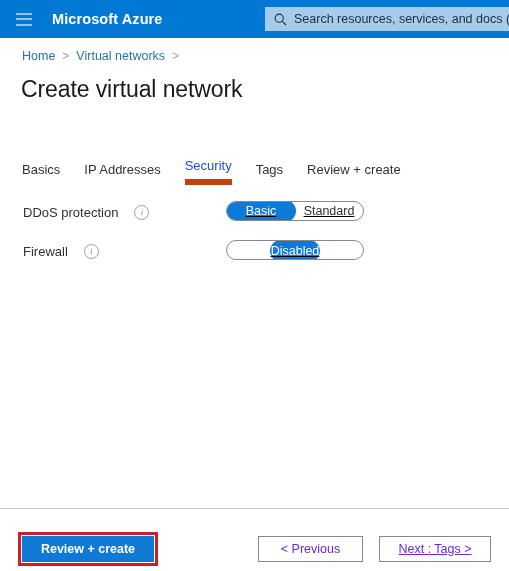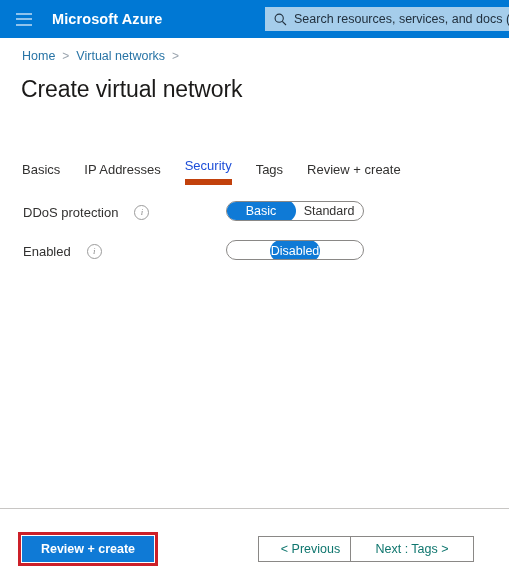--- a/index.html
+++ b/index.html
@@ -170,20 +170,21 @@
   .pill-toggle {
     position: absolute;
     height: 20px;
     border: 1px solid #8a8886;
     border-radius: 11px;
     display: flex;
     align-items: center;
     box-sizing: border-box;
     background: #ffffff;
     overflow: hidden;
+    text-decoration: underline;
   }
   .pill-ddos {
     left: 226px;
     top: 201px;
     width: 138px;
   }
   .pill-firewall {
     left: 226px;
     top: 240px;
     width: 138px;
@@ -253,37 +254,38 @@
     font-family: "Liberation Sans", sans-serif;
     padding: 0;
   }
 
   .btn-secondary {
     position: absolute;
     top: 536px;
     height: 26px;
     background: #ffffff;
     border: 1px solid #8a8886;
-    color: #0f766e;
+    color: #6d28d9;
     font-size: 12.5px;
     cursor: pointer;
     display: flex;
     align-items: center;
     justify-content: center;
     font-family: "Liberation Sans", sans-serif;
     box-sizing: border-box;
     padding: 0;
   }
   .btn-prev {
     left: 258px;
     width: 105px;
   }
   .btn-next {
-    left: 350px;
-    width: 124px;
+    left: 379px;
+    width: 112px;
+    text-decoration: underline;
   }
 </style>
 </head>
 <body>
 
 <div class="topbar">
   <div class="hamburger">
     <span></span>
     <span></span>
     <span></span>
@@ -321,21 +323,21 @@
 <div class="form-row row-ddos">
   <span class="row-label">DDoS protection</span>
   <span class="info-icon">i</span>
 </div>
 <div class="pill-toggle pill-ddos">
   <div class="pill-opt selected">Basic</div>
   <div class="pill-opt">Standard</div>
 </div>
 
 <div class="form-row row-firewall">
-  <span class="row-label">Enabled</span>
+  <span class="row-label">Firewall</span>
   <span class="info-icon">i</span>
 </div>
 <div class="pill-toggle pill-firewall">
   <div class="pill-opt selected">Disabled</div>
 </div>
 
 <div class="footer-divider"></div>
 <div class="footer"></div>
 
 <div class="annot-box"></div>

